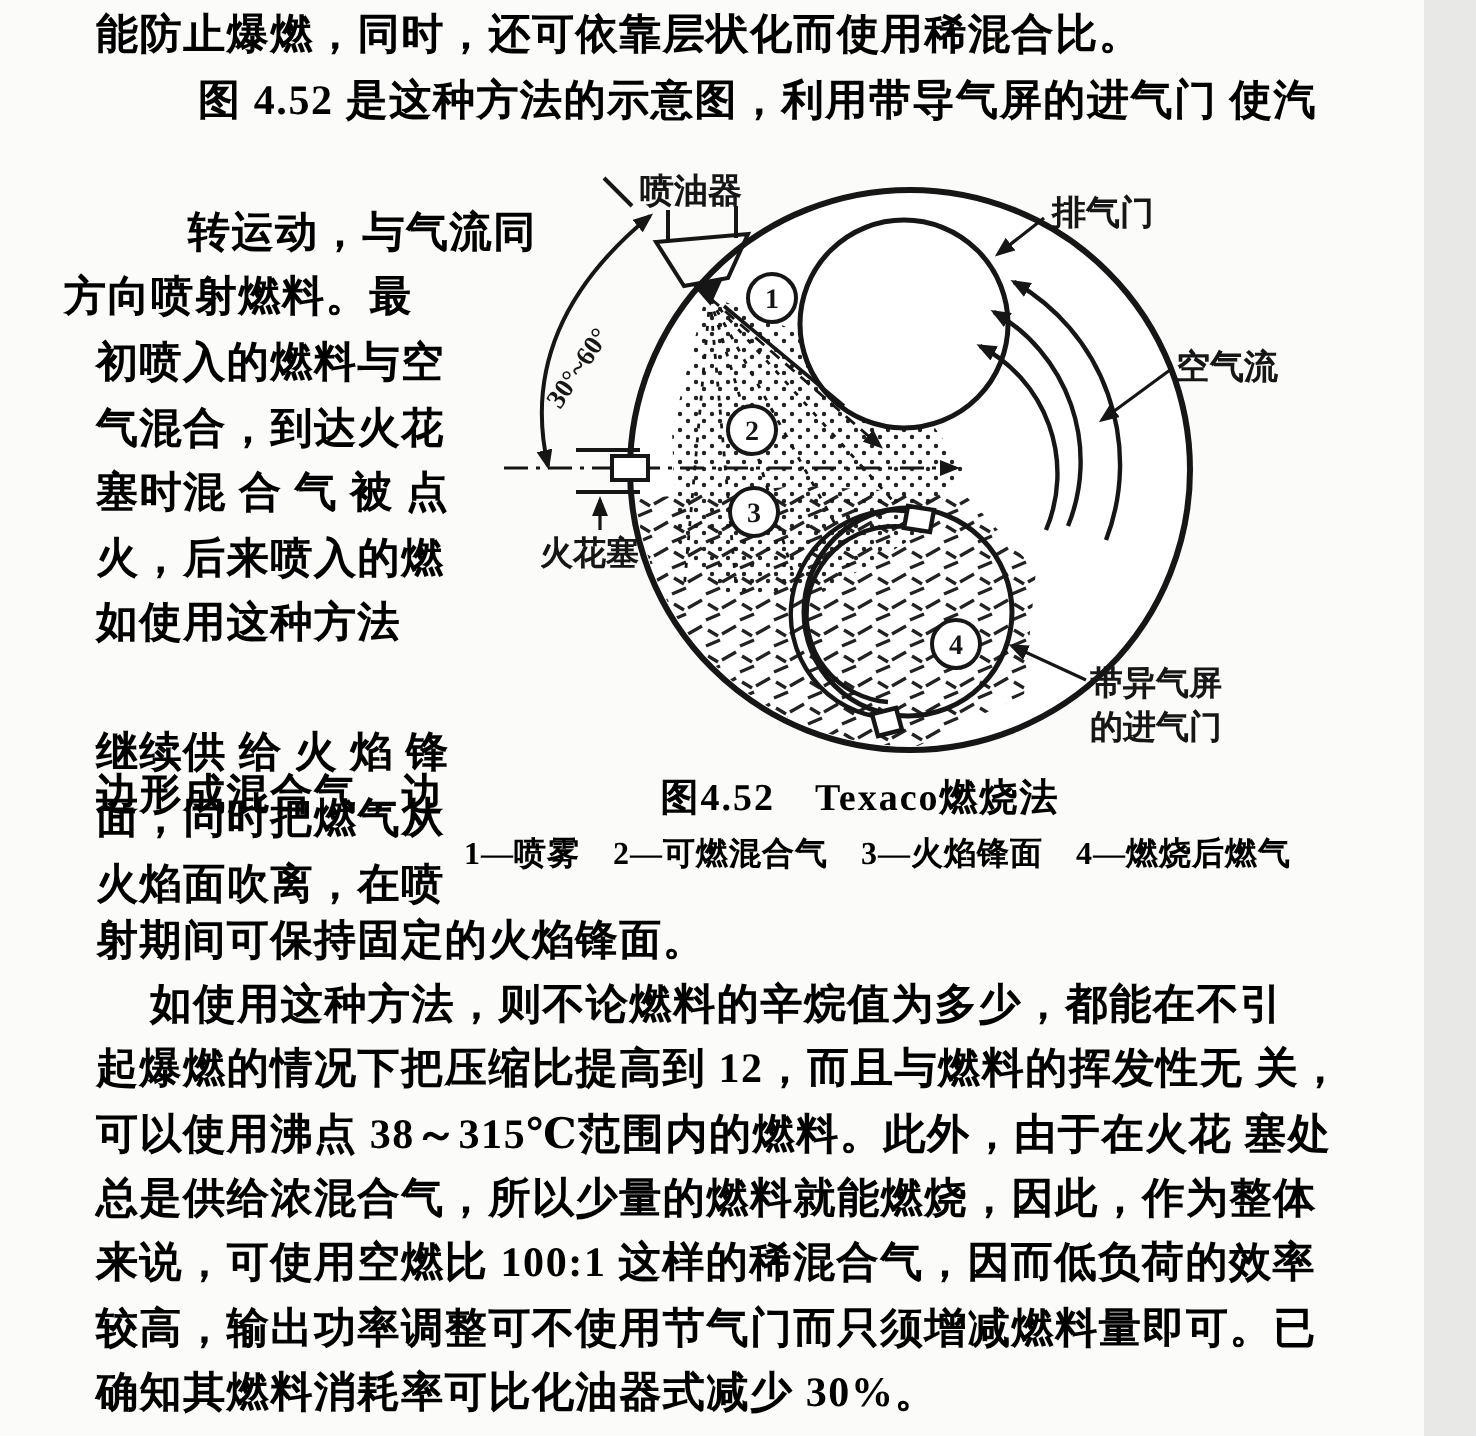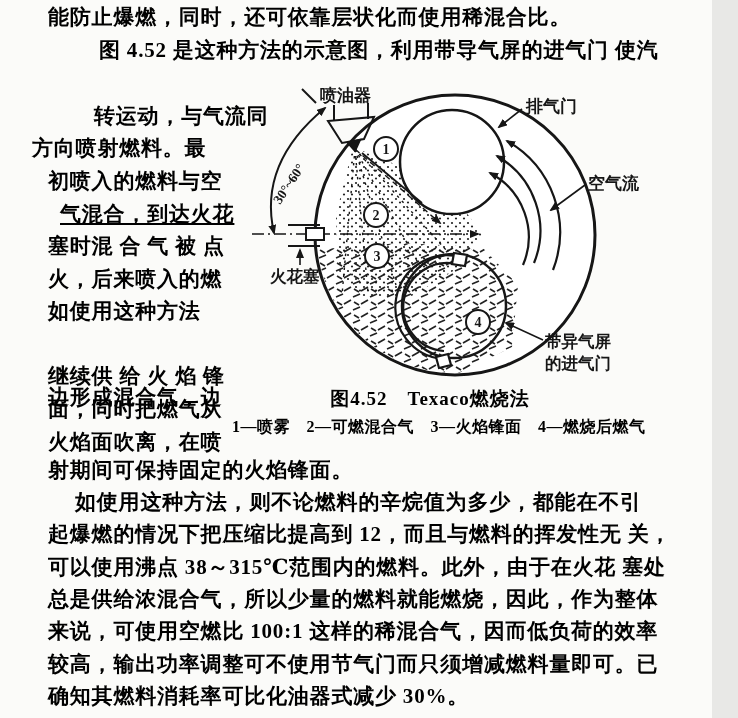--- a/index.html
+++ b/index.html
@@ -29,21 +29,21 @@
 </head>
 <body>
 
 <div class="page">
 
   <div class="ln" style="top:5px;   left:48px;">能防止爆燃，同时，还可依靠层状化而使用稀混合比。</div>
   <div class="ln" style="top:38px;  left:75px;margin-left:24px;">图 4.52 是这种方法的示意图，利用带导气屏的进气门 使汽</div>
   <div class="ln" style="top:104px; left:48px;margin-left:46px;">转运动，与气流同</div>
   <div class="ln" style="top:136px; left:32px;">方向喷射燃料。最</div>
   <div class="ln" style="top:169px; left:48px;">初喷入的燃料与空</div>
-  <div class="ln" style="top:202px; left:60px;text-decoration:underline;">气混合，到达火花</div>
+  <div class="ln" style="top:202px; left:48px;">气混合，到达火花</div>
   <div class="ln" style="top:234px; left:48px;">塞时混 合 气 被 点</div>
   <div class="ln" style="top:267px; left:48px;">火，后来喷入的燃</div>
   <div class="ln" style="top:299px; left:48px;">如使用这种方法</div>
   <div class="ln" style="top:344px; left:48px;margin-top:41px;">边形成混合气，边</div>
   <div class="ln" style="top:364px; left:48px;">继续供 给 火 焰 锋</div>
   <div class="ln" style="top:397px; left:48px;">面，同时把燃气从</div>
   <div class="ln" style="top:430px; left:48px;">火焰面吹离，在喷</div>
   <div class="ln" style="top:458px; left:48px;">射期间可保持固定的火焰锋面。</div>
   <div class="ln" style="top:490px; left:75px;">如使用这种方法，则不论燃料的辛烷值为多少，都能在不引</div>
   <div class="ln" style="top:522px; left:48px;">起爆燃的情况下把压缩比提高到 12，而且与燃料的挥发性无 关，</div>

